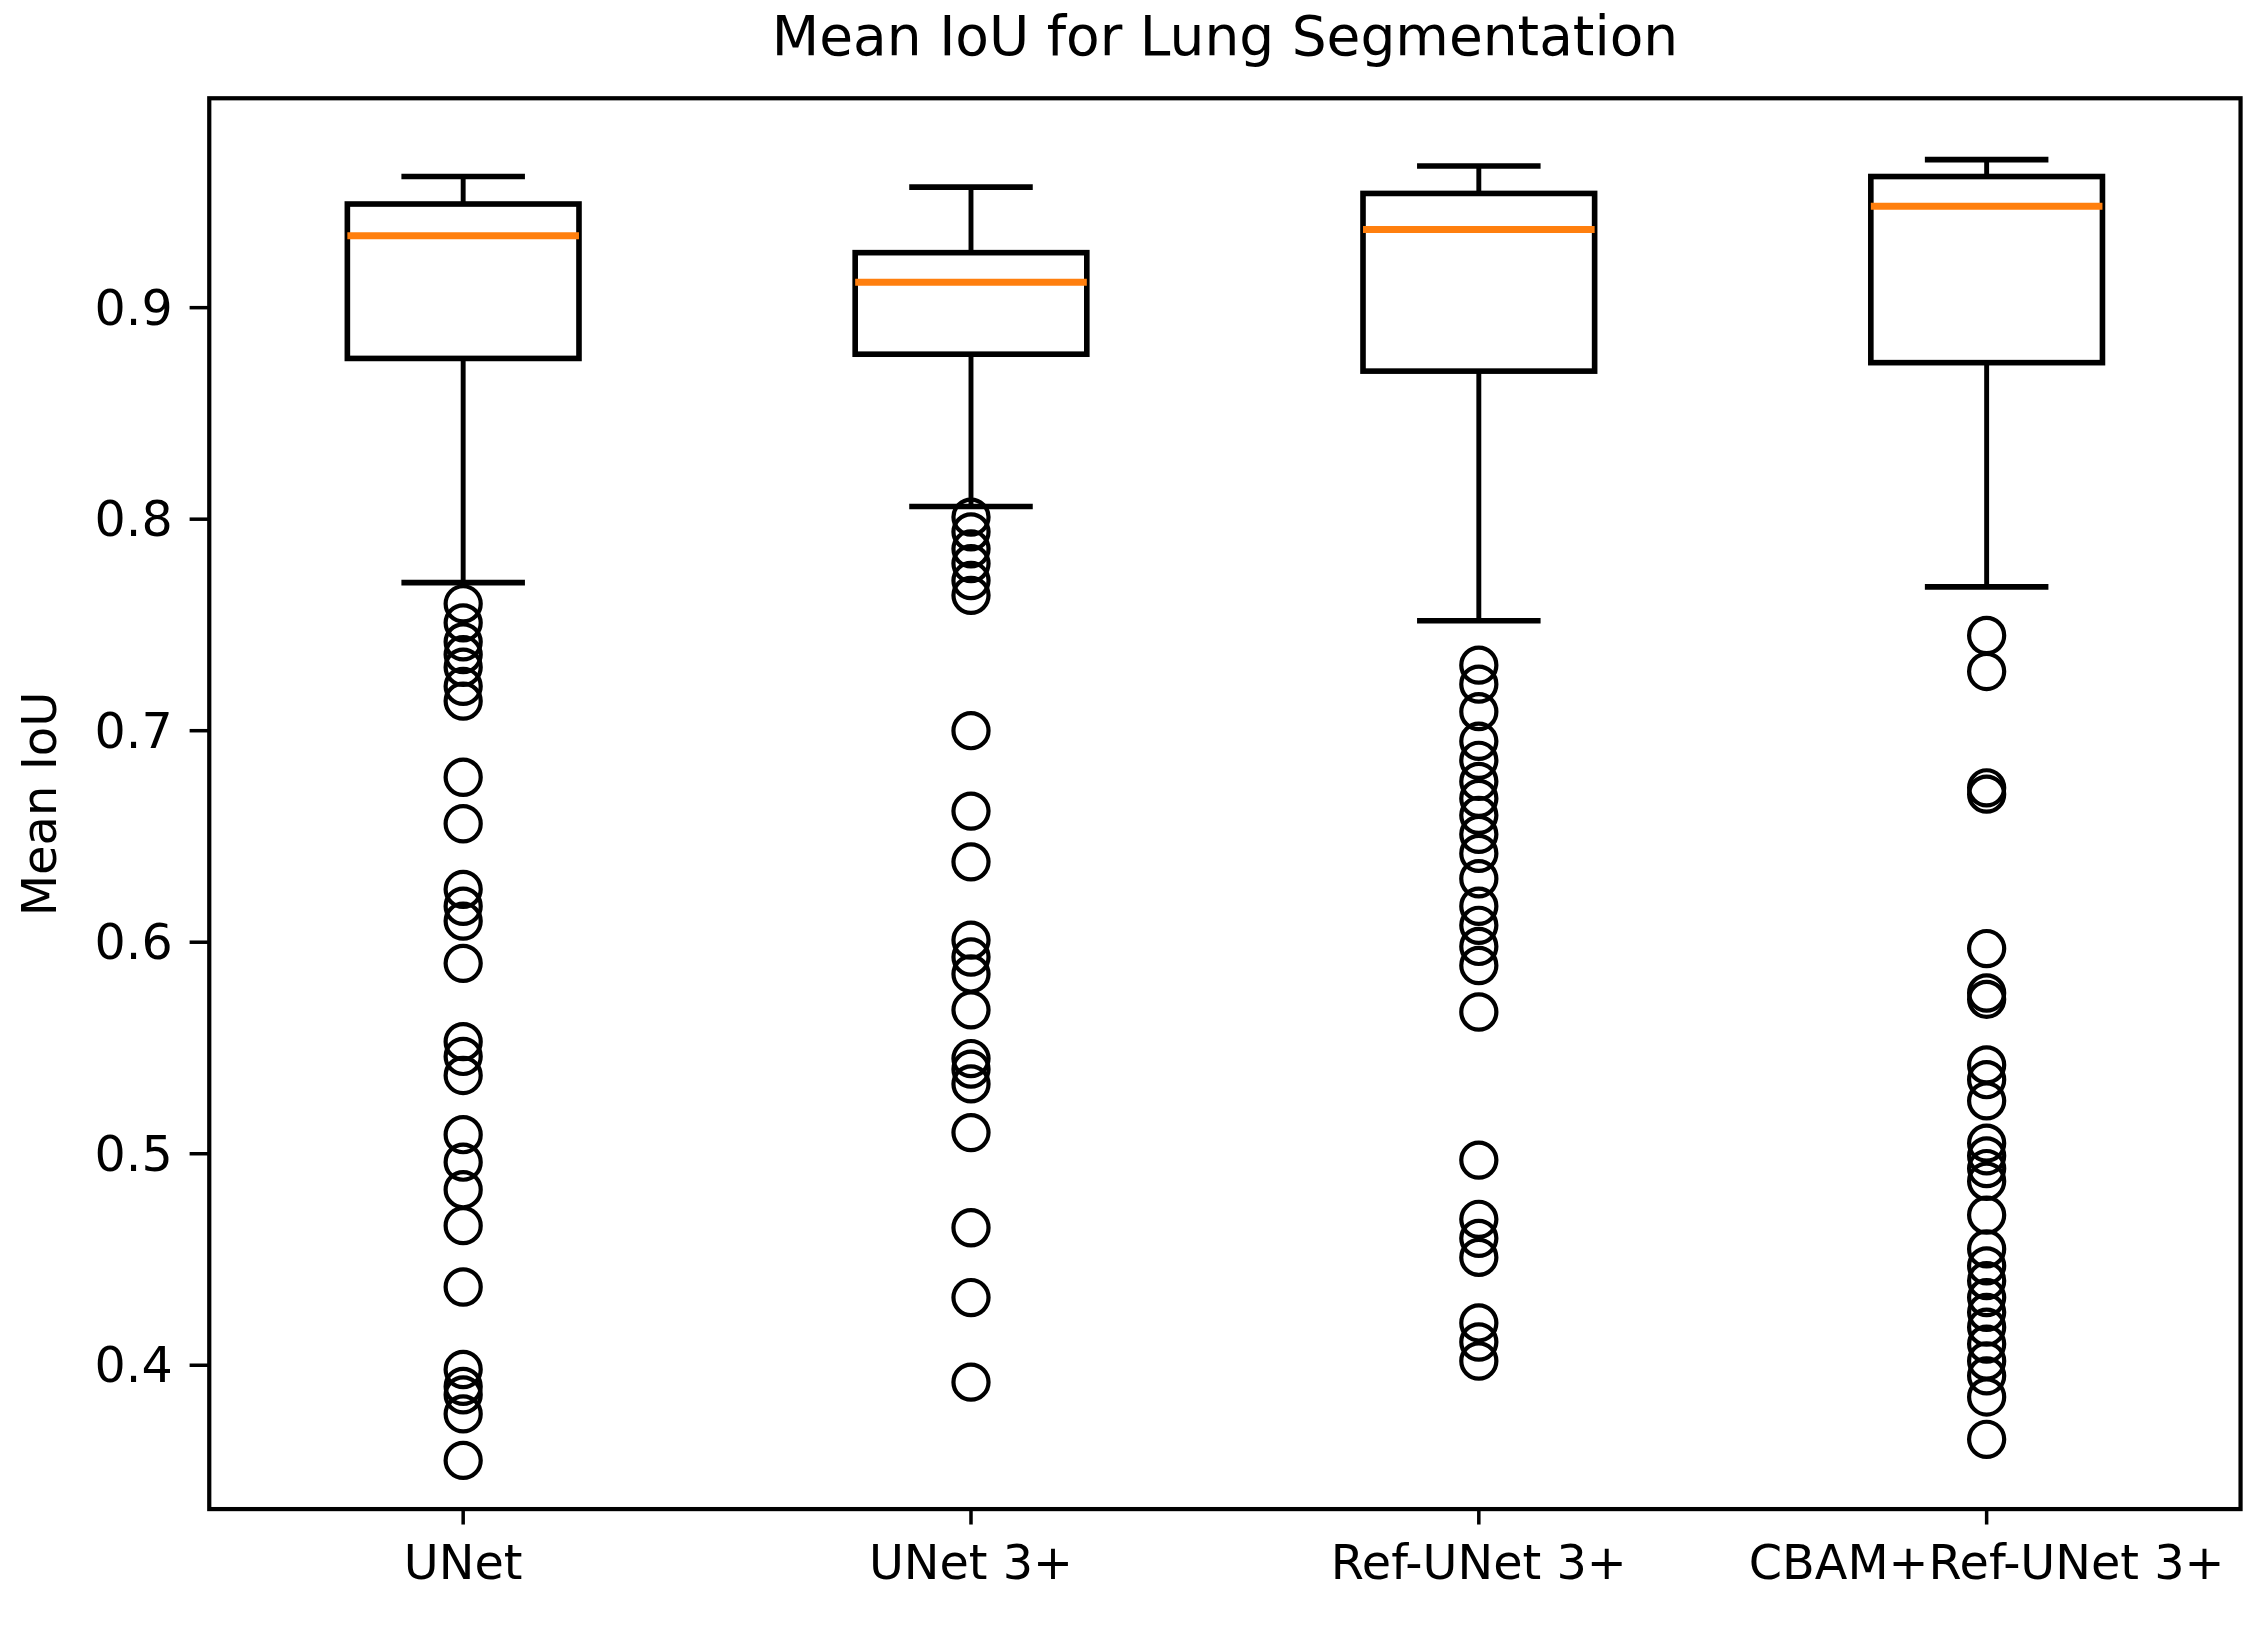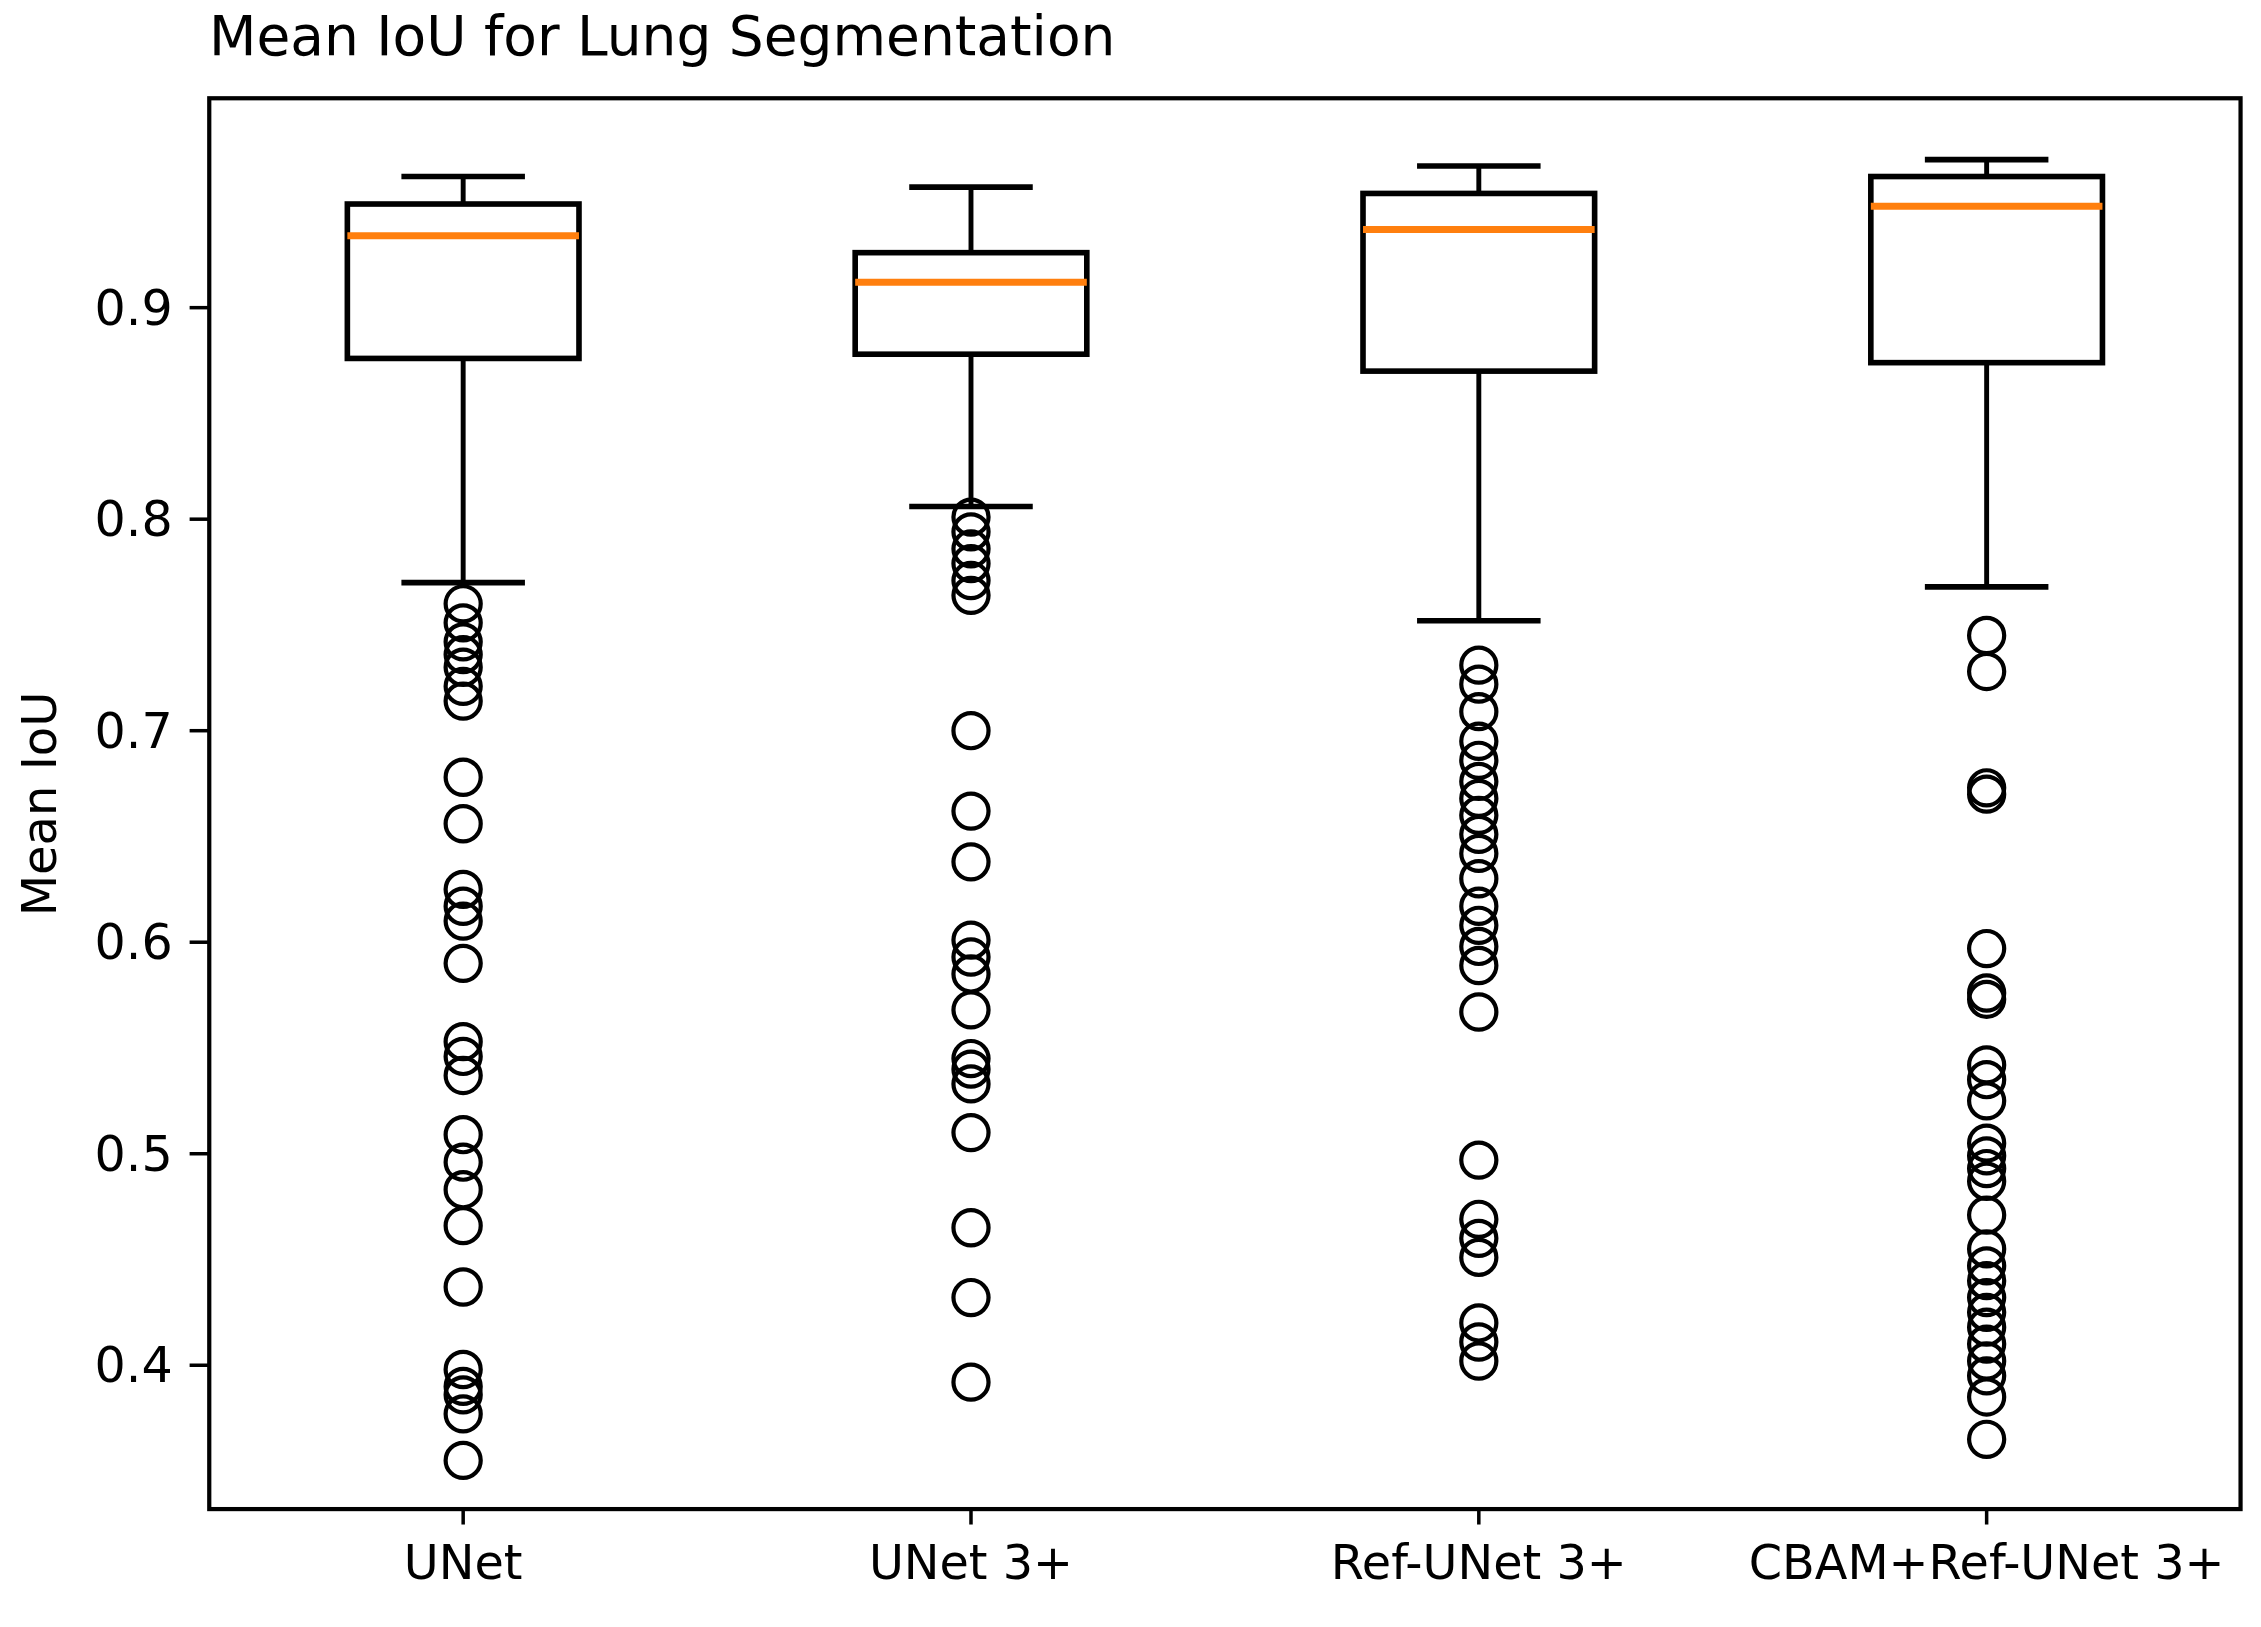--- a/index.html
+++ b/index.html
@@ -13,21 +13,21 @@
     width: 2261px;
     height: 1627px;
     background: #ffffff;
     overflow: hidden;
   }
   #chart-title {
     position: absolute;
     left: 209px;
     top: 4.2px;
     width: 2032px;
-    text-align: left;
+    text-align: center;
     font-size: 55px;
     color: #000000;
     white-space: nowrap;
   }
   #y-axis-label {
     position: absolute;
     left: 39px;
     top: 804px;
     font-size: 48px;
     color: #000000;

